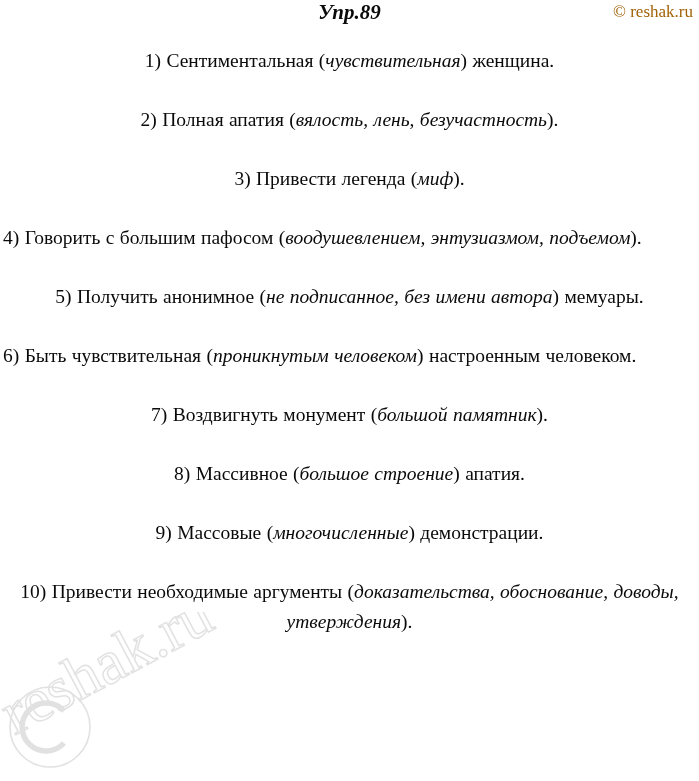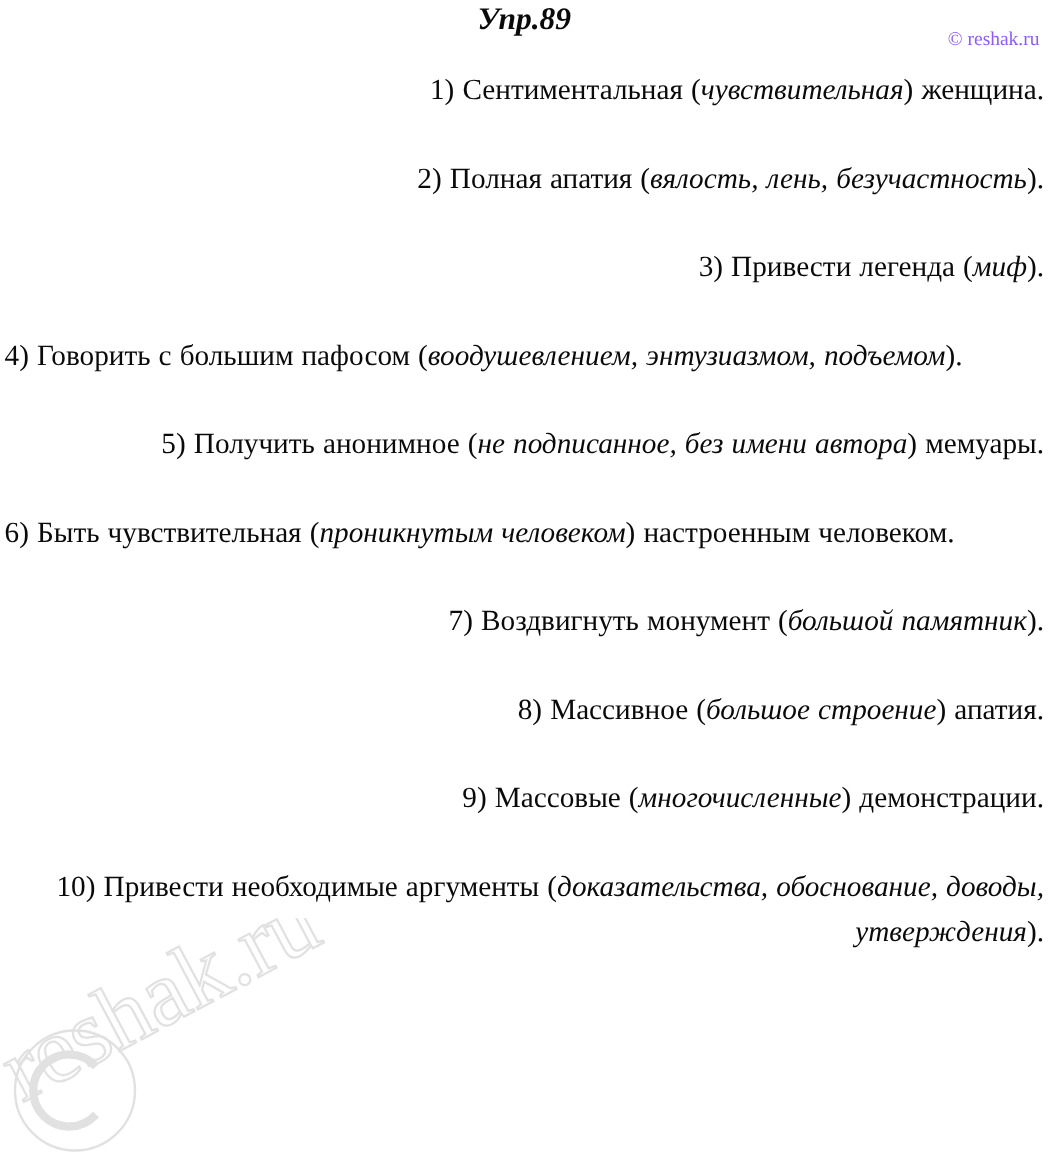--- a/index.html
+++ b/index.html
@@ -41,43 +41,43 @@
     text-align: center;
     font-weight: bold;
     font-style: italic;
     font-size: 21px;
     line-height: 24px;
     letter-spacing: 0px;
   }
   .copyright {
     position: absolute;
     right: 6px;
-    top: 15px;
-    font-size: 13px;
+    top: 1px;
+    font-size: 17px;
     line-height: 21px;
     font-style: normal;
     font-weight: normal;
     white-space: nowrap;
-    color: #8b5cf6;
+    color: #a16207;
   }
 
   
   .content {
     position: absolute;
     left: 3px;
     top: 46px;
     width: 693px;
   }
 
   .item {
     font-size: 19.5px;
     line-height: 30px;
     margin: 0 0 0 0;
     padding: 0;
-    text-align: right;
+    text-align: center;
     word-spacing: 0.5px;
   }
   .item.justify {
     text-align: justify;
     text-justify: inter-word;
   }
 
   .item-gap { height: 29px; }
   .item-gap-sm { height: 28px; }
 

